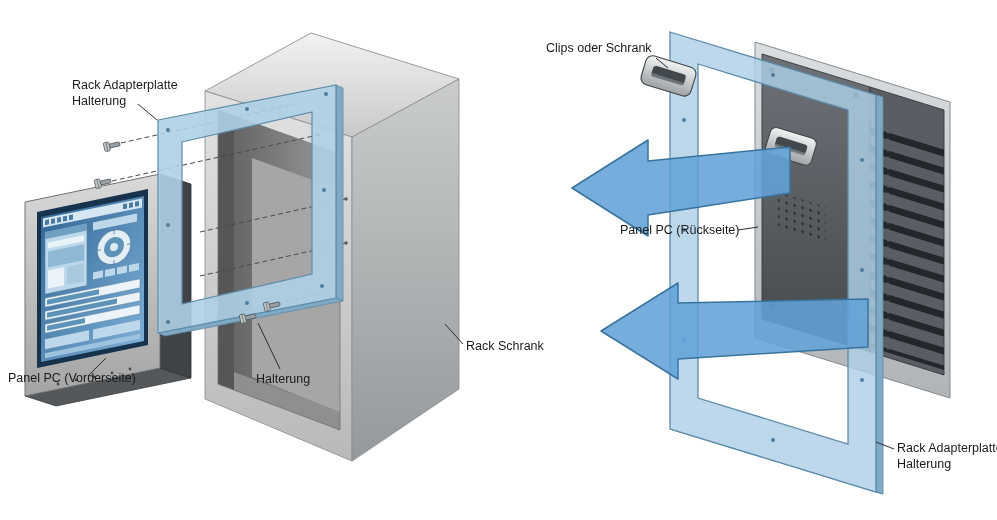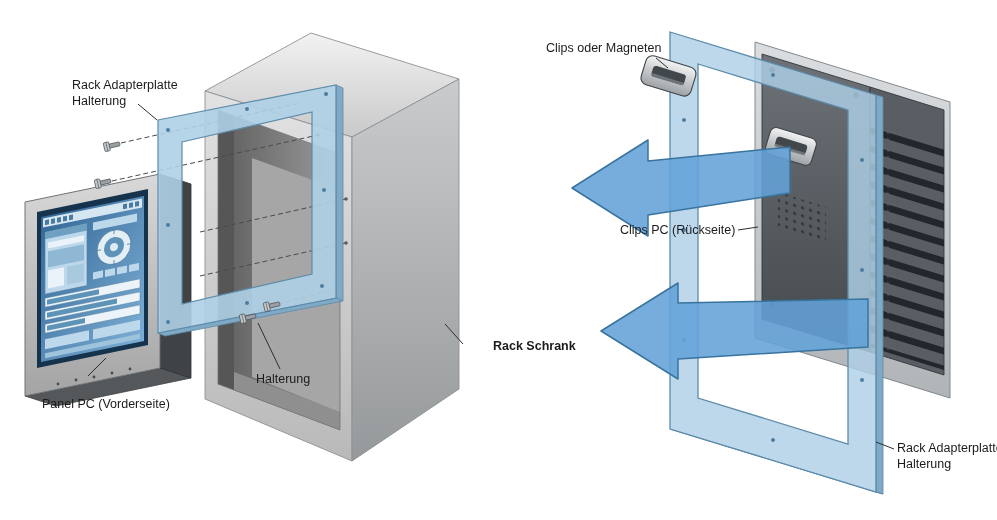--- a/index.html
+++ b/index.html
@@ -249,28 +249,28 @@
       <line x1="894" y1="449" x2="876" y2="442"></line>
     </g>
   </g>
 </svg>
 
 <div class="lbl" style="left:72px;top:77px;">
   <span>Rack Adapterplatte</span><br>
   <span>Halterung</span>
 </div>
 
-<div class="lbl" style="left:8px;top:396px;margin-left:34px;">Panel PC (Vorderseite)</div>
+<div class="lbl" style="left:8px;top:370px;">Panel PC (Vorderseite)</div>
 
 <div class="lbl" style="left:256px;top:371px;">Halterung</div>
 
-<div class="lbl" style="left:493px;top:338px;font-weight:bold;">Rack Schrank</div>
-
-<div class="lbl" style="left:546px;top:40px;">Clips oder Magneten</div>
-
-<div class="lbl" style="left:620px;top:222px;">Clips PC (Rückseite)</div>
+<div class="lbl" style="left:466px;top:338px;">Rack Schrank</div>
+
+<div class="lbl" style="left:546px;top:40px;">Clips oder Schrank</div>
+
+<div class="lbl" style="left:620px;top:222px;">Panel PC (Rückseite)</div>
 
 <div class="lbl" style="left:897px;top:440px;">
   <span>Rack Adapterplatte</span><br>
   <span>Halterung</span>
 </div>
 
 </div>
 
 </body></html>

